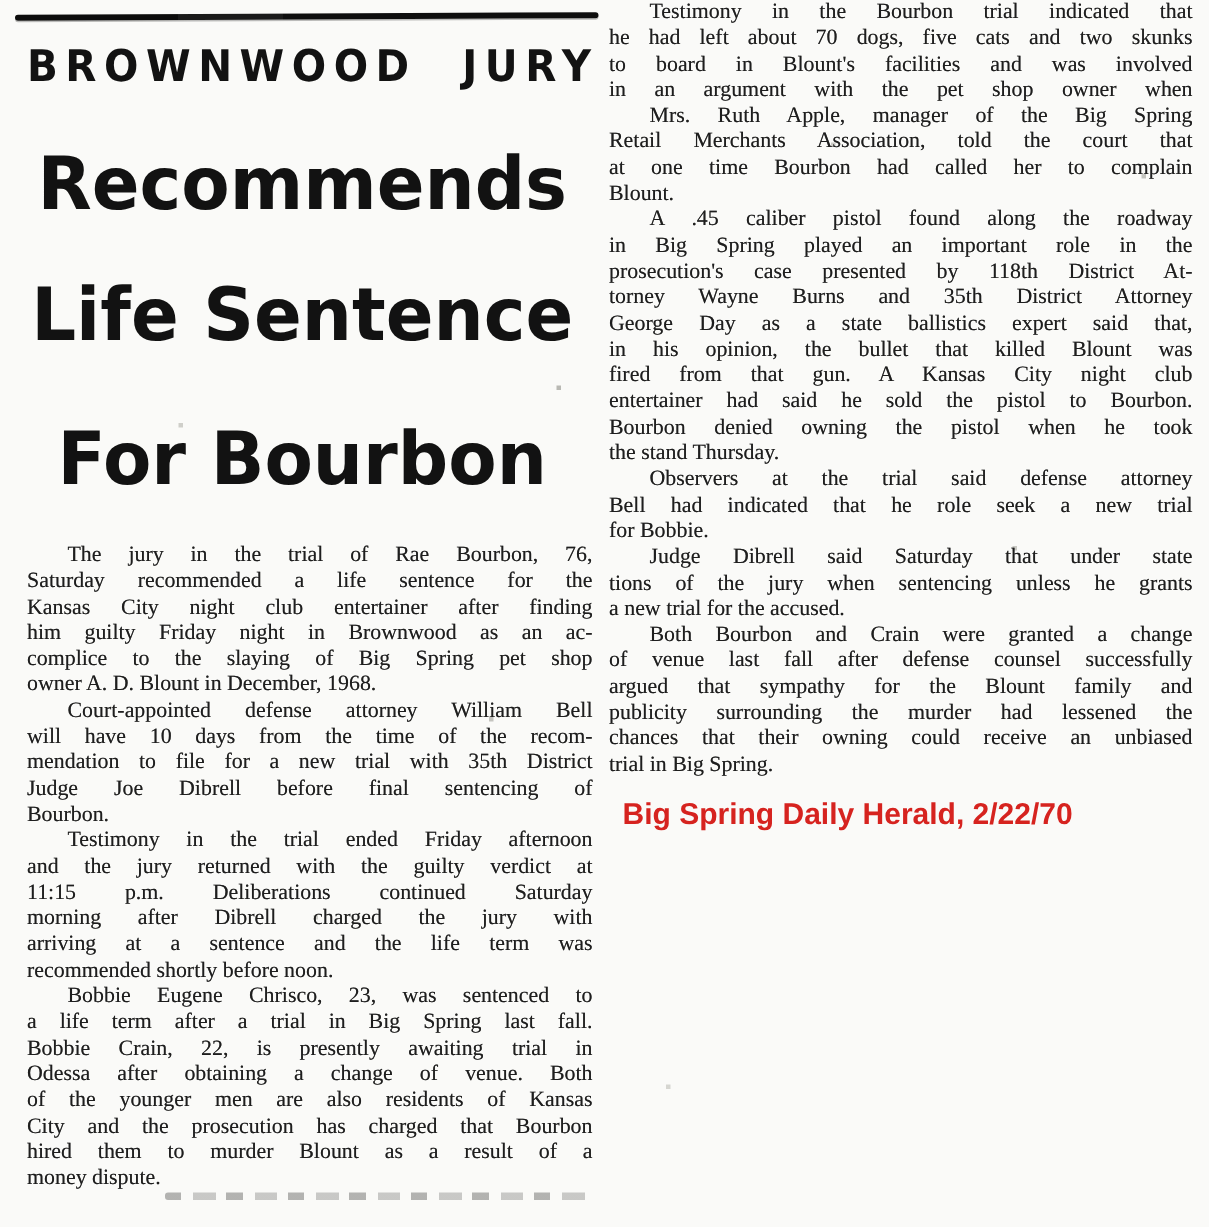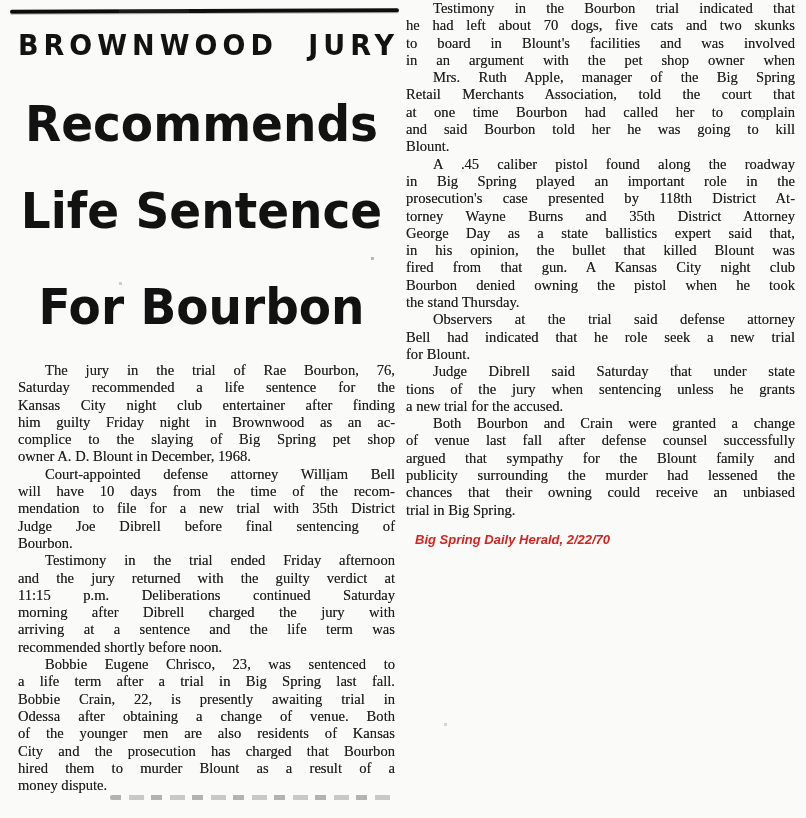--- a/index.html
+++ b/index.html
@@ -72,24 +72,23 @@
     white-space: normal;
   }
   .line.first { padding-left: 27px; }
   .line.last  { text-align-last: left; }
 
   
   #citation {
     margin: 13px 0 0 12px;
     font-family: "Liberation Sans", "DejaVu Sans", sans-serif;
     font-weight: bold;
-    font-size: 13px;
+    font-size: 20px;
     color: var(--citation-red, #d6231f);
     white-space: nowrap;
-    font-style: italic;
   }
 
   
   #cutoff-artifact {
     margin: 1px 0 0 110px;
     width: 282px; height: 5px;
     background: repeating-linear-gradient(90deg,
       rgba(120,120,118,0.55) 0 11px, rgba(0,0,0,0) 11px 19px,
       rgba(140,140,138,0.45) 19px 34px, rgba(0,0,0,0) 34px 41px);
     border-radius: 2px;
@@ -163,38 +162,38 @@
         <div class="para">
           <div class="line first">Testimony in the Bourbon trial indicated that</div>
           <div class="line">he had left about 70 dogs, five cats and two skunks</div>
           <div class="line">to board in Blount's facilities and was involved</div>
           <div class="line">in an argument with the pet shop owner when</div>
         </div>
         <div class="para">
           <div class="line first">Mrs. Ruth Apple, manager of the Big Spring</div>
           <div class="line">Retail Merchants Association, told the court that</div>
           <div class="line">at one time Bourbon had called her to complain</div>
-          <div class="line">and said Bourbon told her he was going to kill</div>
           <div class="line last">Blount.</div>
         </div>
         <div class="para">
           <div class="line first">A .45 caliber pistol found along the roadway</div>
           <div class="line">in Big Spring played an important role in the</div>
           <div class="line">prosecution's case presented by 118th District At-</div>
           <div class="line">torney Wayne Burns and 35th District Attorney</div>
           <div class="line">George Day as a state ballistics expert said that,</div>
           <div class="line">in his opinion, the bullet that killed Blount was</div>
           <div class="line">fired from that gun. A Kansas City night club</div>
+          <div class="line">entertainer had said he sold the pistol to Bourbon.</div>
           <div class="line">Bourbon denied owning the pistol when he took</div>
           <div class="line last">the stand Thursday.</div>
         </div>
         <div class="para">
           <div class="line first">Observers at the trial said defense attorney</div>
           <div class="line">Bell had indicated that he role seek a new trial</div>
-          <div class="line last">for Blount.</div>
+          <div class="line last">for Bobbie.</div>
         </div>
         <div class="para">
           <div class="line first">Judge Dibrell said Saturday that under state</div>
           <div class="line">tions of the jury when sentencing unless he grants</div>
           <div class="line last">a new trial for the accused.</div>
         </div>
         <div class="para">
           <div class="line first">Both Bourbon and Crain were granted a change</div>
           <div class="line">of venue last fall after defense counsel successfully</div>
           <div class="line">argued that sympathy for the Blount family and</div>

